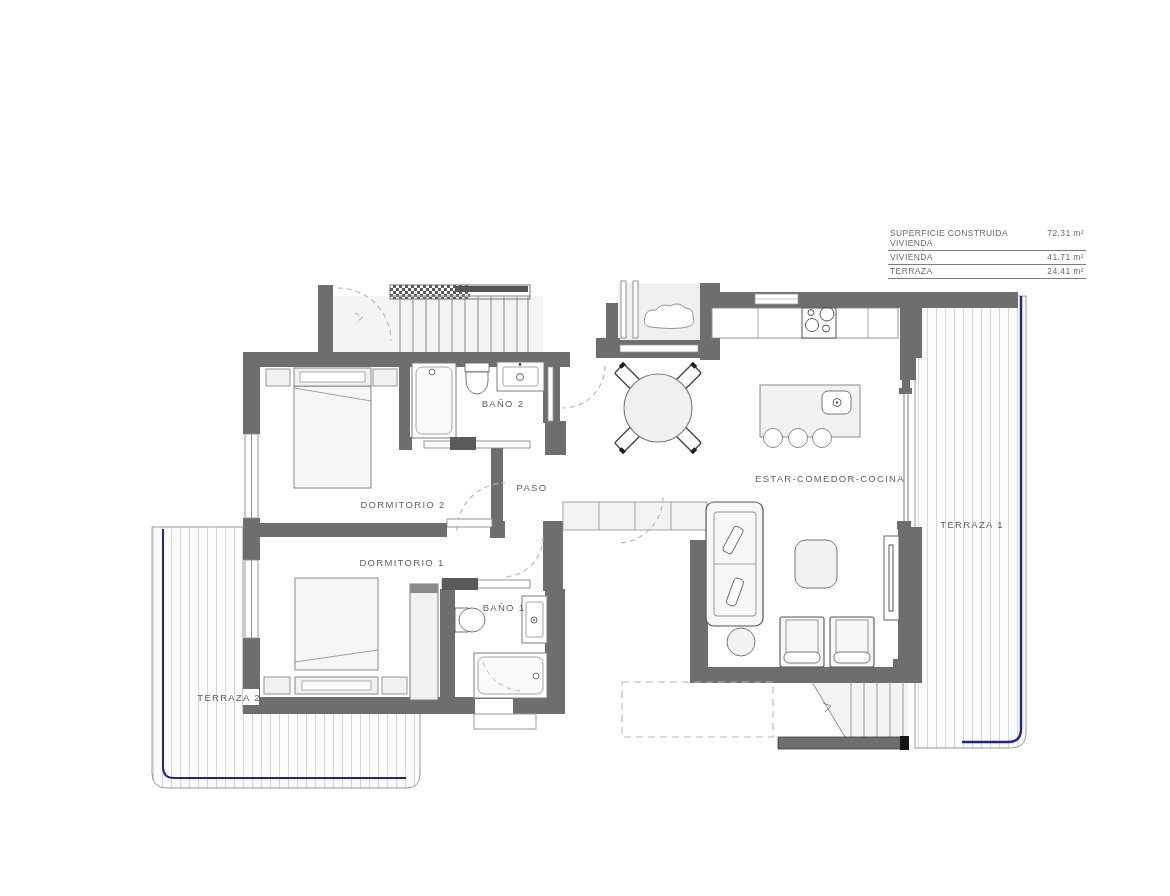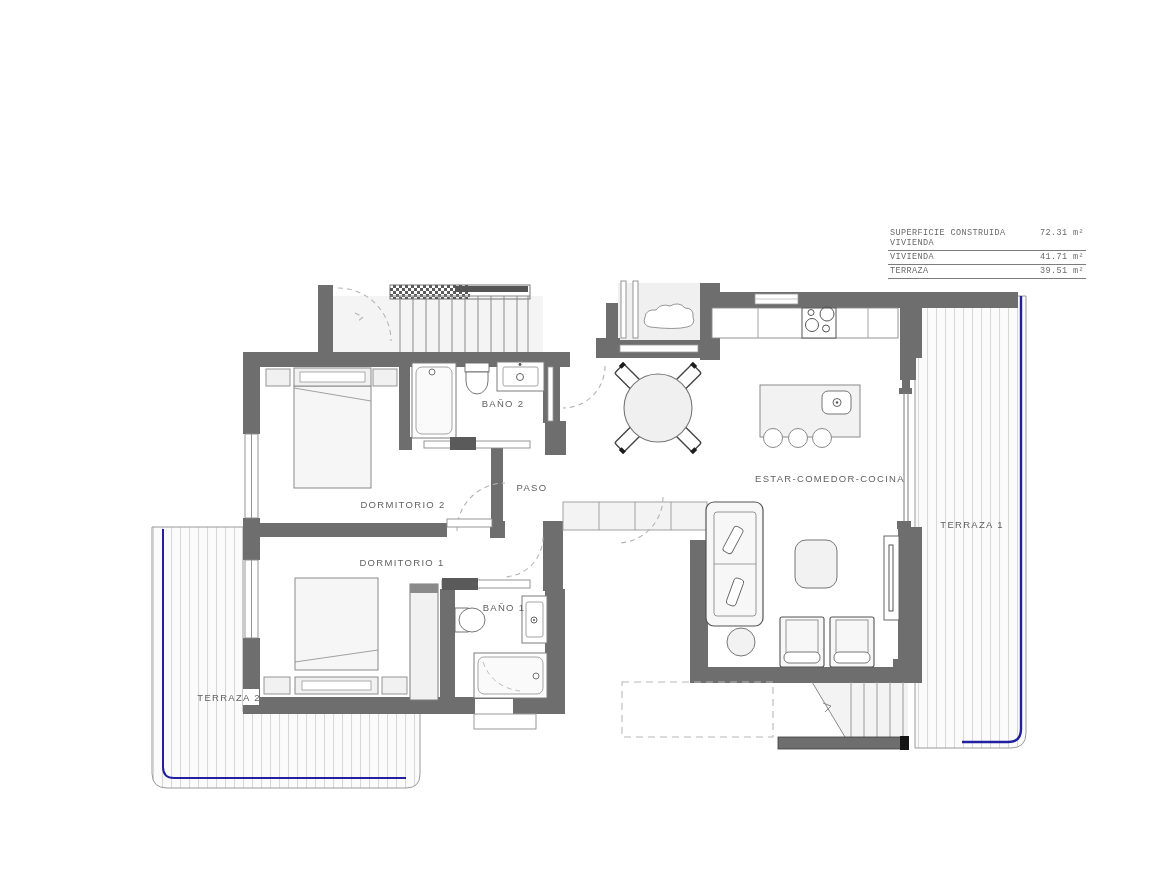--- a/index.html
+++ b/index.html
@@ -4,21 +4,21 @@
 <style>
   html,body{margin:0;padding:0;background:#ffffff;}
   .plan-wrap{position:relative;width:1170px;height:896px;background:#fff;overflow:hidden;
              font-family:"Liberation Sans",sans-serif;}
   svg{position:absolute;left:0;top:0;}
   .room-label{font-family:"Liberation Sans",sans-serif;font-size:9.5px;fill:#5f5f5f;
               letter-spacing:1.3px;}
   .area-table{position:absolute;left:888px;top:227px;width:198px;color:#6a6a6a;
               font-size:8.5px;letter-spacing:.4px;}
   .area-row{display:flex;justify-content:space-between;border-bottom:1px solid #7c7c7c;
-            padding:1px 2px 2px 2px;line-height:10px;font-family:Liberation Mono, monospace;}
+            padding:1px 2px 2px 2px;line-height:10px;}
   .area-row .val{white-space:nowrap;}
 </style>
 </head>
 <body>
 
 <div class="plan-wrap">
 
 <svg width="1170" height="896" viewBox="0 0 1170 896">
   <defs>
     <pattern id="deck" width="9" height="9" patternUnits="userSpaceOnUse">
@@ -302,17 +302,17 @@
   <div class="area-row">
     <span>SUPERFICIE CONSTRUIDA VIVIENDA</span>
     <span class="val">72.31 m²</span>
   </div>
   <div class="area-row">
     <span>VIVIENDA</span>
     <span class="val">41.71 m²</span>
   </div>
   <div class="area-row">
     <span>TERRAZA</span>
-    <span class="val">39.51 m²</span>
+    <span class="val">24.41 m²</span>
   </div>
 </div>
 
 </div>
 
 </body></html>

